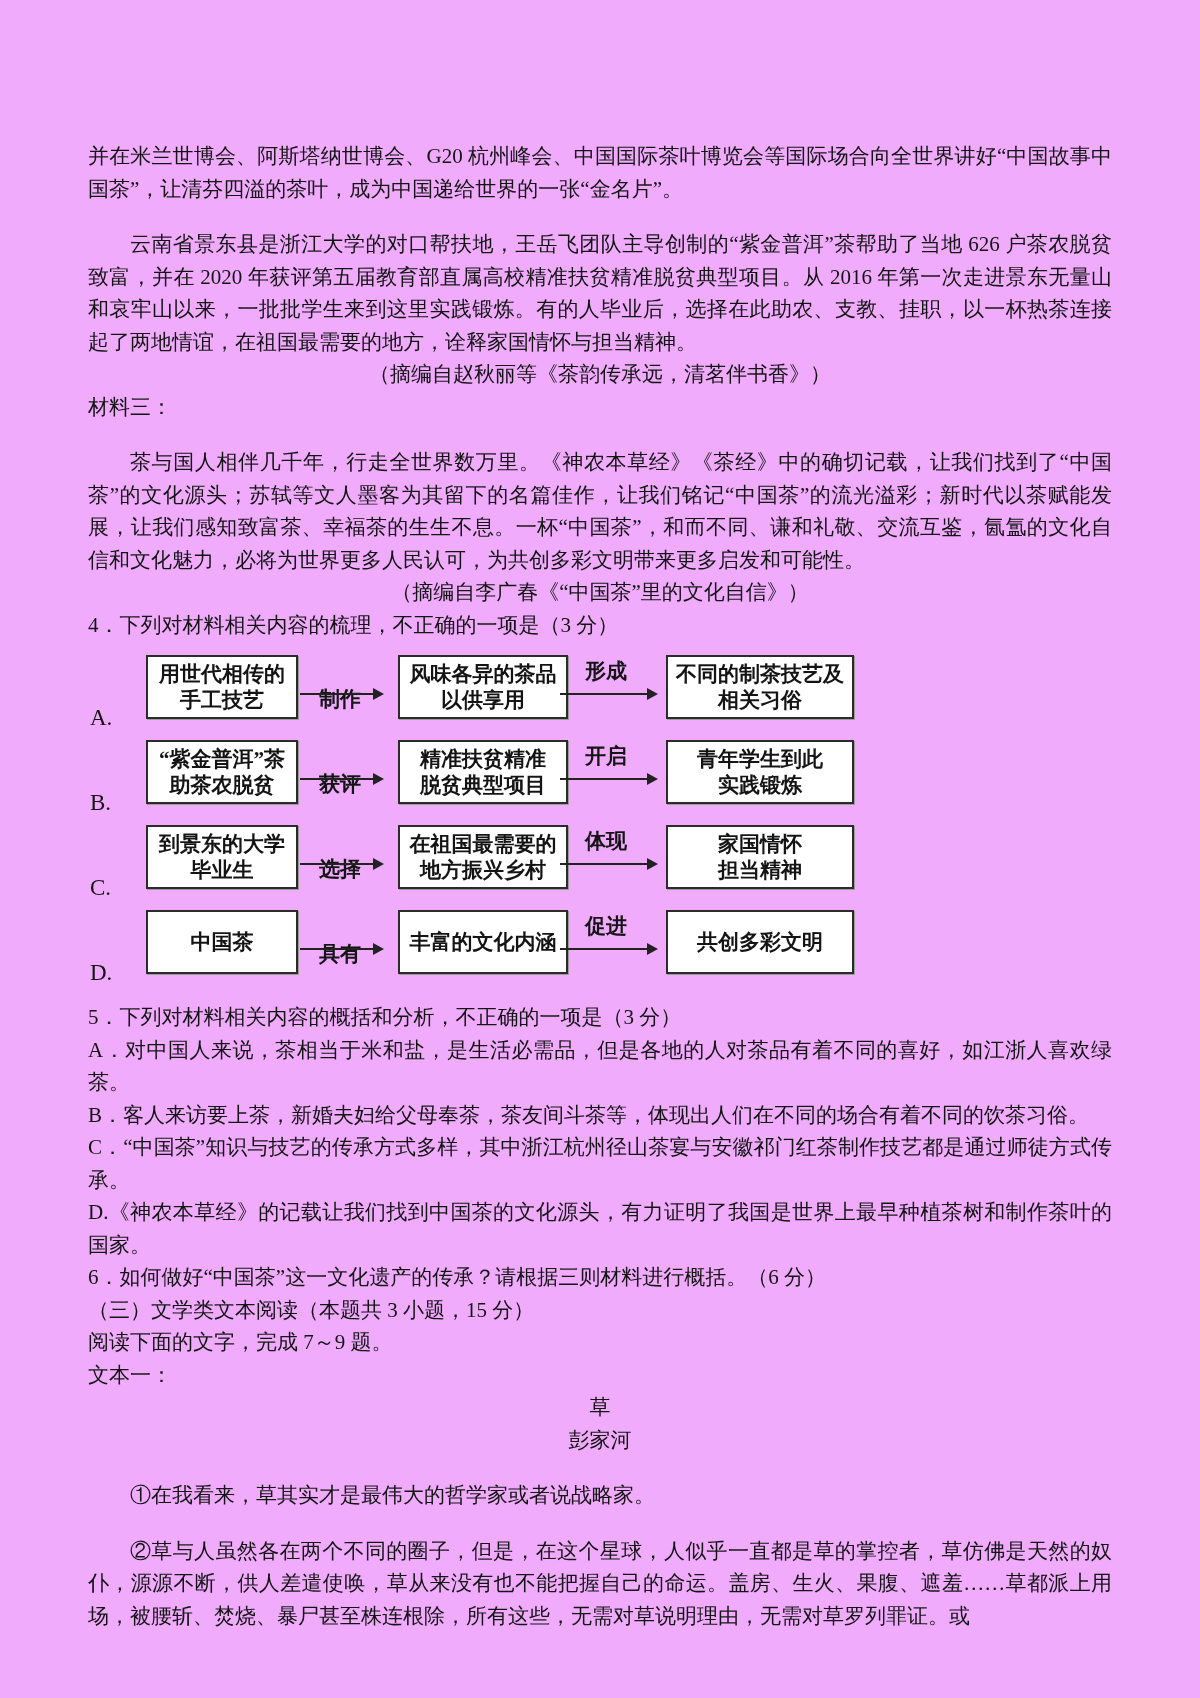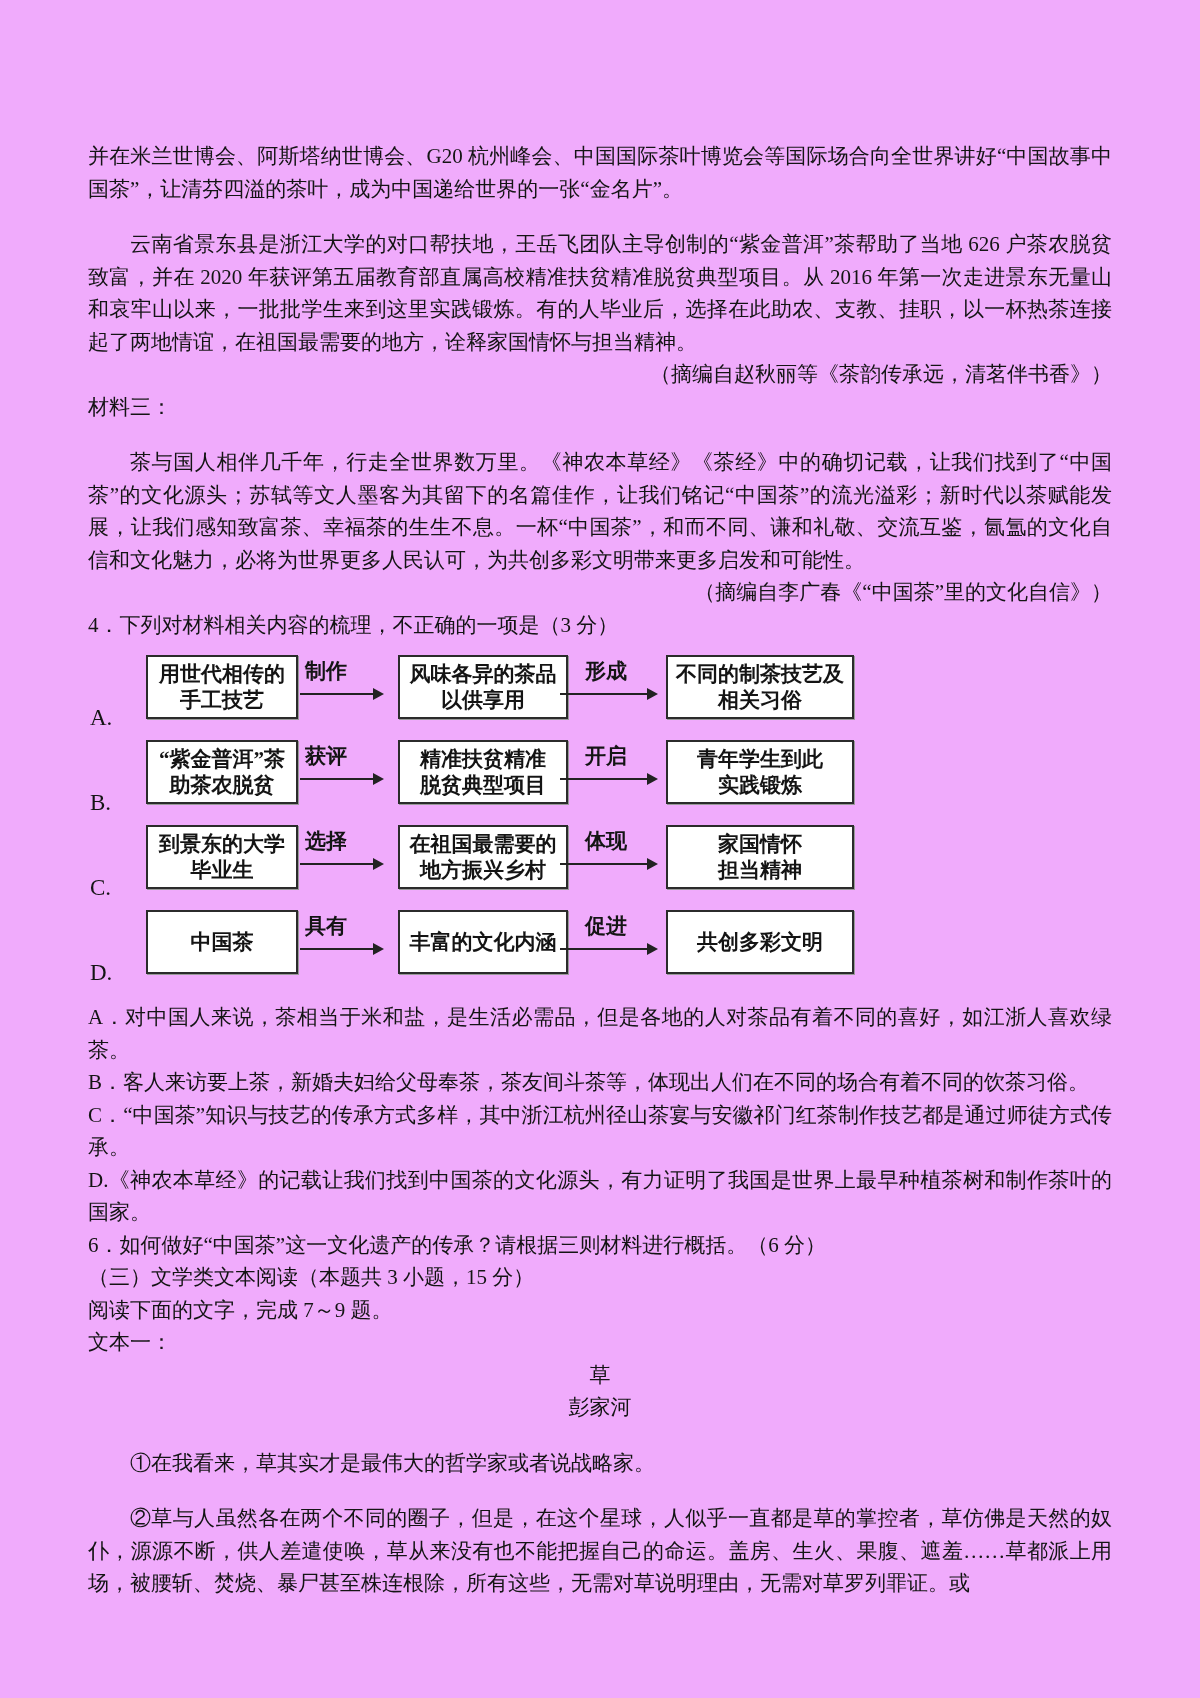--- a/index.html
+++ b/index.html
@@ -7,21 +7,21 @@
     width:1200px; height:1698px; position:relative; background:#f0abfc;
     font-family:"Liberation Serif","DejaVu Serif",serif;
     color:#141414; margin:0 auto; overflow:hidden;
   }
   .content {
     position:absolute; left:88px; top:140px; width:1024px;
     font-size:21px; line-height:32.5px; text-align:justify;
   }
   .para { margin:0; padding:0; }
   .indent { text-indent:2em;margin-top:23px; }
-  .right { text-align:right; }
+  .right { text-align:center; }
   .center { text-align:center; text-align-last:center; }
 
   
   .flowchart { position:relative; height:360px; width:100%; }
   .frow { position:absolute; left:0; width:100%; height:64px; }
   .frow-a { top:14px; } .frow-b { top:99px; } .frow-c { top:184px; } .frow-d { top:269px; }
   .opt-letter { position:absolute; left:2px; bottom:-10px; font-size:23px; line-height:23px; }
   .fbox {
     position:absolute; top:0; height:60px; border:2px solid #2b2b2b;
     display:flex; align-items:center; justify-content:center;
@@ -36,21 +36,21 @@
   .arrow::after {
     content:""; position:absolute; right:-11px; top:-7px; width:0; height:0;
     border:6px solid transparent; border-left:11px solid #222;
   }
   .a1 { left:212px; width:79px; }
   .a2 { left:472px; width:93px; }
   .alabel {
     position:absolute; top:4px; text-align:center; text-align-last:center;
     font-weight:600; font-size:21px; line-height:24px;
   }
-  .l1 { left:188px; width:100px; }
+  .l1 { left:202px; width:100px;margin-top:28px; }
   .l2 { left:462px; width:112px; }
 </style>
 </head>
 <body>
 
 <div class="page">
   <div class="content">
 
     <p class="para">并在米兰世博会、阿斯塔纳世博会、G20 杭州峰会、中国国际茶叶博览会等国际场合向全世界讲好“中国故事中国茶”，让清芬四溢的茶叶，成为中国递给世界的一张“金名片”。</p>
     <p class="para indent">云南省景东县是浙江大学的对口帮扶地，王岳飞团队主导创制的“紫金普洱”茶帮助了当地 626 户茶农脱贫致富，并在 2020 年获评第五届教育部直属高校精准扶贫精准脱贫典型项目。从 2016 年第一次走进景东无量山和哀牢山以来，一批批学生来到这里实践锻炼。有的人毕业后，选择在此助农、支教、挂职，以一杯热茶连接起了两地情谊，在祖国最需要的地方，诠释家国情怀与担当精神。</p>
@@ -111,20 +111,21 @@
         <span class="alabel l1">具有</span>
         <div class="arrow a1"></div>
         <div class="fbox col2">丰富的文化内涵</div>
         <span class="alabel l2">促进</span>
         <div class="arrow a2"></div>
         <div class="fbox col3">共创多彩文明</div>
       </div>
 
     </div>
 
+    <p class="para">5．下列对材料相关内容的概括和分析，不正确的一项是（3 分）</p>
     <p class="para">A．对中国人来说，茶相当于米和盐，是生活必需品，但是各地的人对茶品有着不同的喜好，如江浙人喜欢绿茶。</p>
     <p class="para">B．客人来访要上茶，新婚夫妇给父母奉茶，茶友间斗茶等，体现出人们在不同的场合有着不同的饮茶习俗。</p>
     <p class="para">C．“中国茶”知识与技艺的传承方式多样，其中浙江杭州径山茶宴与安徽祁门红茶制作技艺都是通过师徒方式传承。</p>
     <p class="para">D.《神农本草经》的记载让我们找到中国茶的文化源头，有力证明了我国是世界上最早种植茶树和制作茶叶的国家。</p>
     <p class="para">6．如何做好“中国茶”这一文化遗产的传承？请根据三则材料进行概括。（6 分）</p>
     <p class="para">（三）文学类文本阅读（本题共 3 小题，15 分）</p>
     <p class="para">阅读下面的文字，完成 7～9 题。</p>
     <p class="para">文本一：</p>
     <p class="para center">草</p>
     <p class="para center">彭家河</p>

